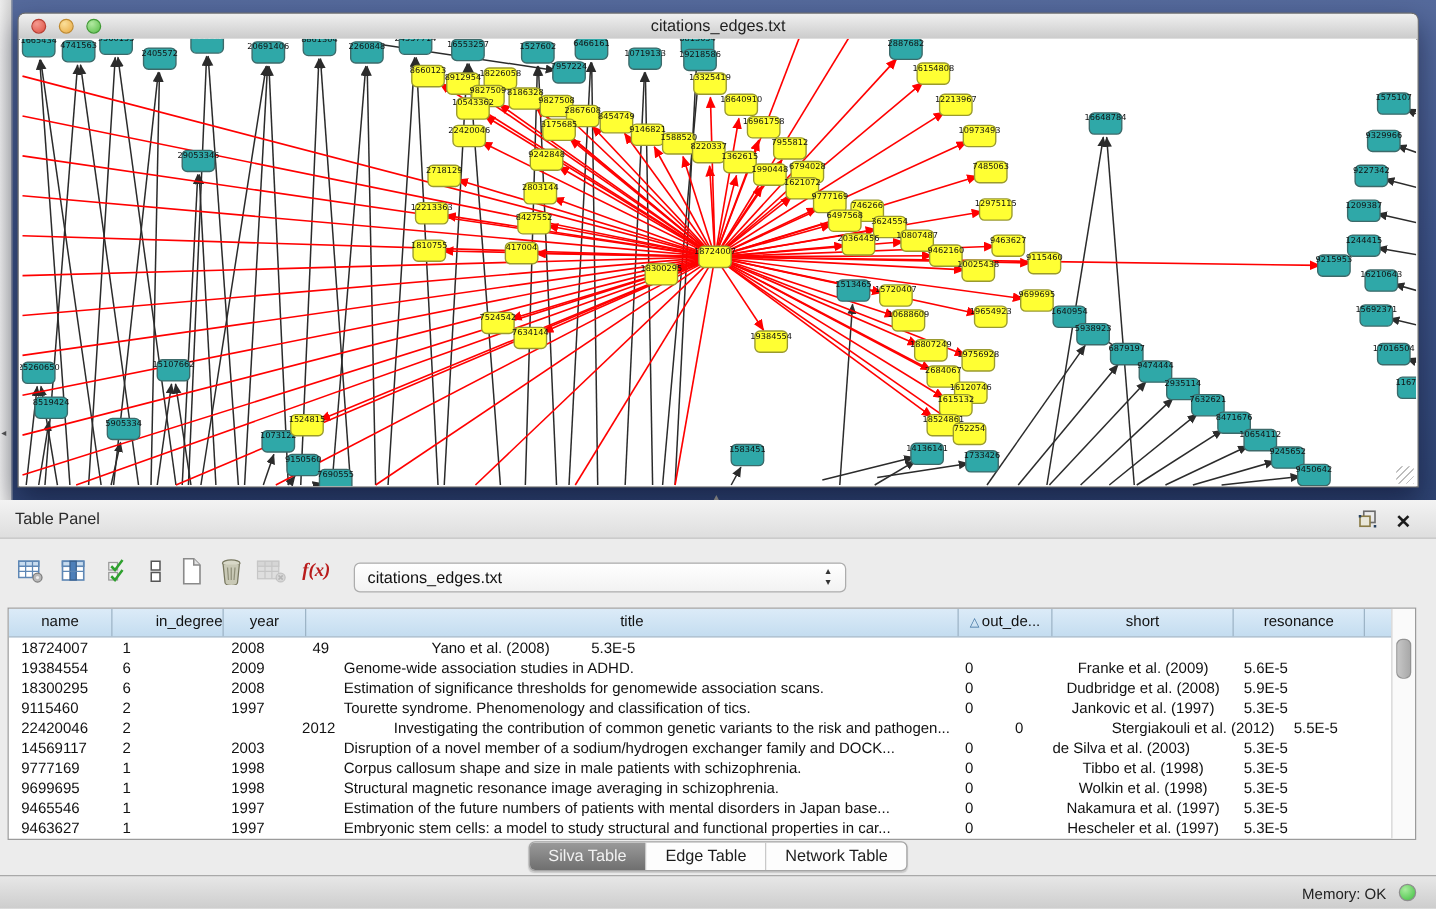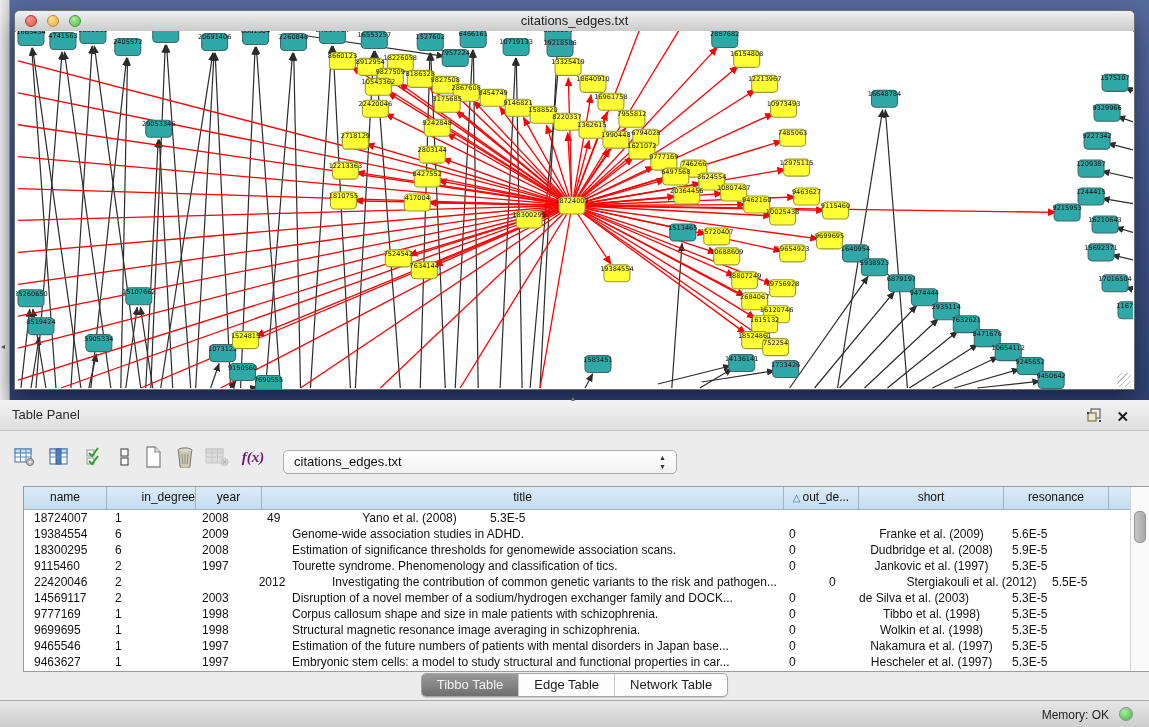--- a/index.html
+++ b/index.html
@@ -29,27 +29,27 @@
   
   .tp{position:absolute;left:0;top:400px;width:1149px;height:300px;background:#ECECEC;}
   .tp-header{position:absolute;left:0;top:0;width:100%;height:30px;
     background:linear-gradient(#F3F3F3,#DEDEDE);border-bottom:1px solid #C0C0C0;}
   .tp-title{position:absolute;left:12px;top:0;font-size:13px;line-height:30px;color:#2a2a2a;}
   .tp-actions{position:absolute;right:20px;top:7px;display:flex;gap:14px;align-items:center;}
   .tp-actions .close{font-size:15px;font-weight:bold;color:#1a1a1a;line-height:16px;cursor:default;}
   .divider-handle{position:absolute;left:563px;top:-4px;width:20px;height:6px;color:#777;font-size:7px;line-height:6px;text-align:center;}
   .tp-toolbar{position:absolute;left:0;top:30px;width:100%;height:56px;}
   .tbtn{position:absolute;top:14px;width:26px;height:26px;display:flex;align-items:center;justify-content:center;}
-  .fx{font-family:"Liberation Serif",serif;font-style:italic;font-weight:bold;font-size:15px;color:#701a75;}
+  .fx{font-family:"Liberation Serif",serif;font-style:italic;font-weight:bold;font-size:15px;color:#b91c1c;}
   .combo{position:absolute;left:283px;top:20px;width:394px;height:24px;background:linear-gradient(#FFFFFF,#F2F2F2);
     border:1px solid #ADADAD;border-radius:5px;box-sizing:border-box;font-size:13px;color:#111;
     line-height:22px;padding-left:10px;}
   .combo .spin{position:absolute;right:10px;top:2px;font-size:7px;color:#333;line-height:9px;text-align:center;}
   
-  .tbl{position:absolute;left:23px;top:86px;width:1127px;height:186px;background:#fff;
+  .tbl{position:absolute;left:6px;top:86px;width:1127px;height:186px;background:#fff;
     border:1px solid #9B9B9B;box-sizing:border-box;overflow:hidden;}
   .thead{display:flex;height:22px;background:linear-gradient(#DCEBF8,#C4DDF0);border-bottom:1px solid #9DB4C6;}
   .th{box-sizing:border-box;border-right:1px solid #9DB4C6;font-size:12px;color:#111;
       text-align:center;line-height:21px;overflow:hidden;white-space:nowrap;}
   .th .sortmark{color:#3A6E9E;font-size:10px;margin-right:2px;}
   .tr{display:flex;height:16px;}
   .td{box-sizing:border-box;font-size:12px;color:#111;line-height:16px;
       overflow:hidden;white-space:nowrap;}
   .vscroll{position:absolute;right:0;top:0;bottom:0;width:18px;background:#FAFAFA;border-left:1px solid #D4D4D4;}
   .vthumb{position:absolute;left:3px;top:24px;width:10px;height:30px;border-radius:5px;
@@ -882,21 +882,21 @@
           <div class="td" style="width: 105px; text-align: left; padding-left: 8px;">5.3E-5</div>
         </div>
       </div>
     <div class="vscroll">
       <div class="vthumb"></div>
     </div>
   </div>
 
   <div class="tabsbar">
     <div class="seg">
-        <button class="tab sel">Tibbo Table</button>
+        <button class="tab sel">Silva Table</button>
         <button class="tab">Edge Table</button>
         <button class="tab">Network Table</button>
       </div>
   </div>
 </div>
 
 <div class="statusbar">
   <span class="mem-label">Memory: OK</span>
   <span class="mem-led"></span>
 </div>

